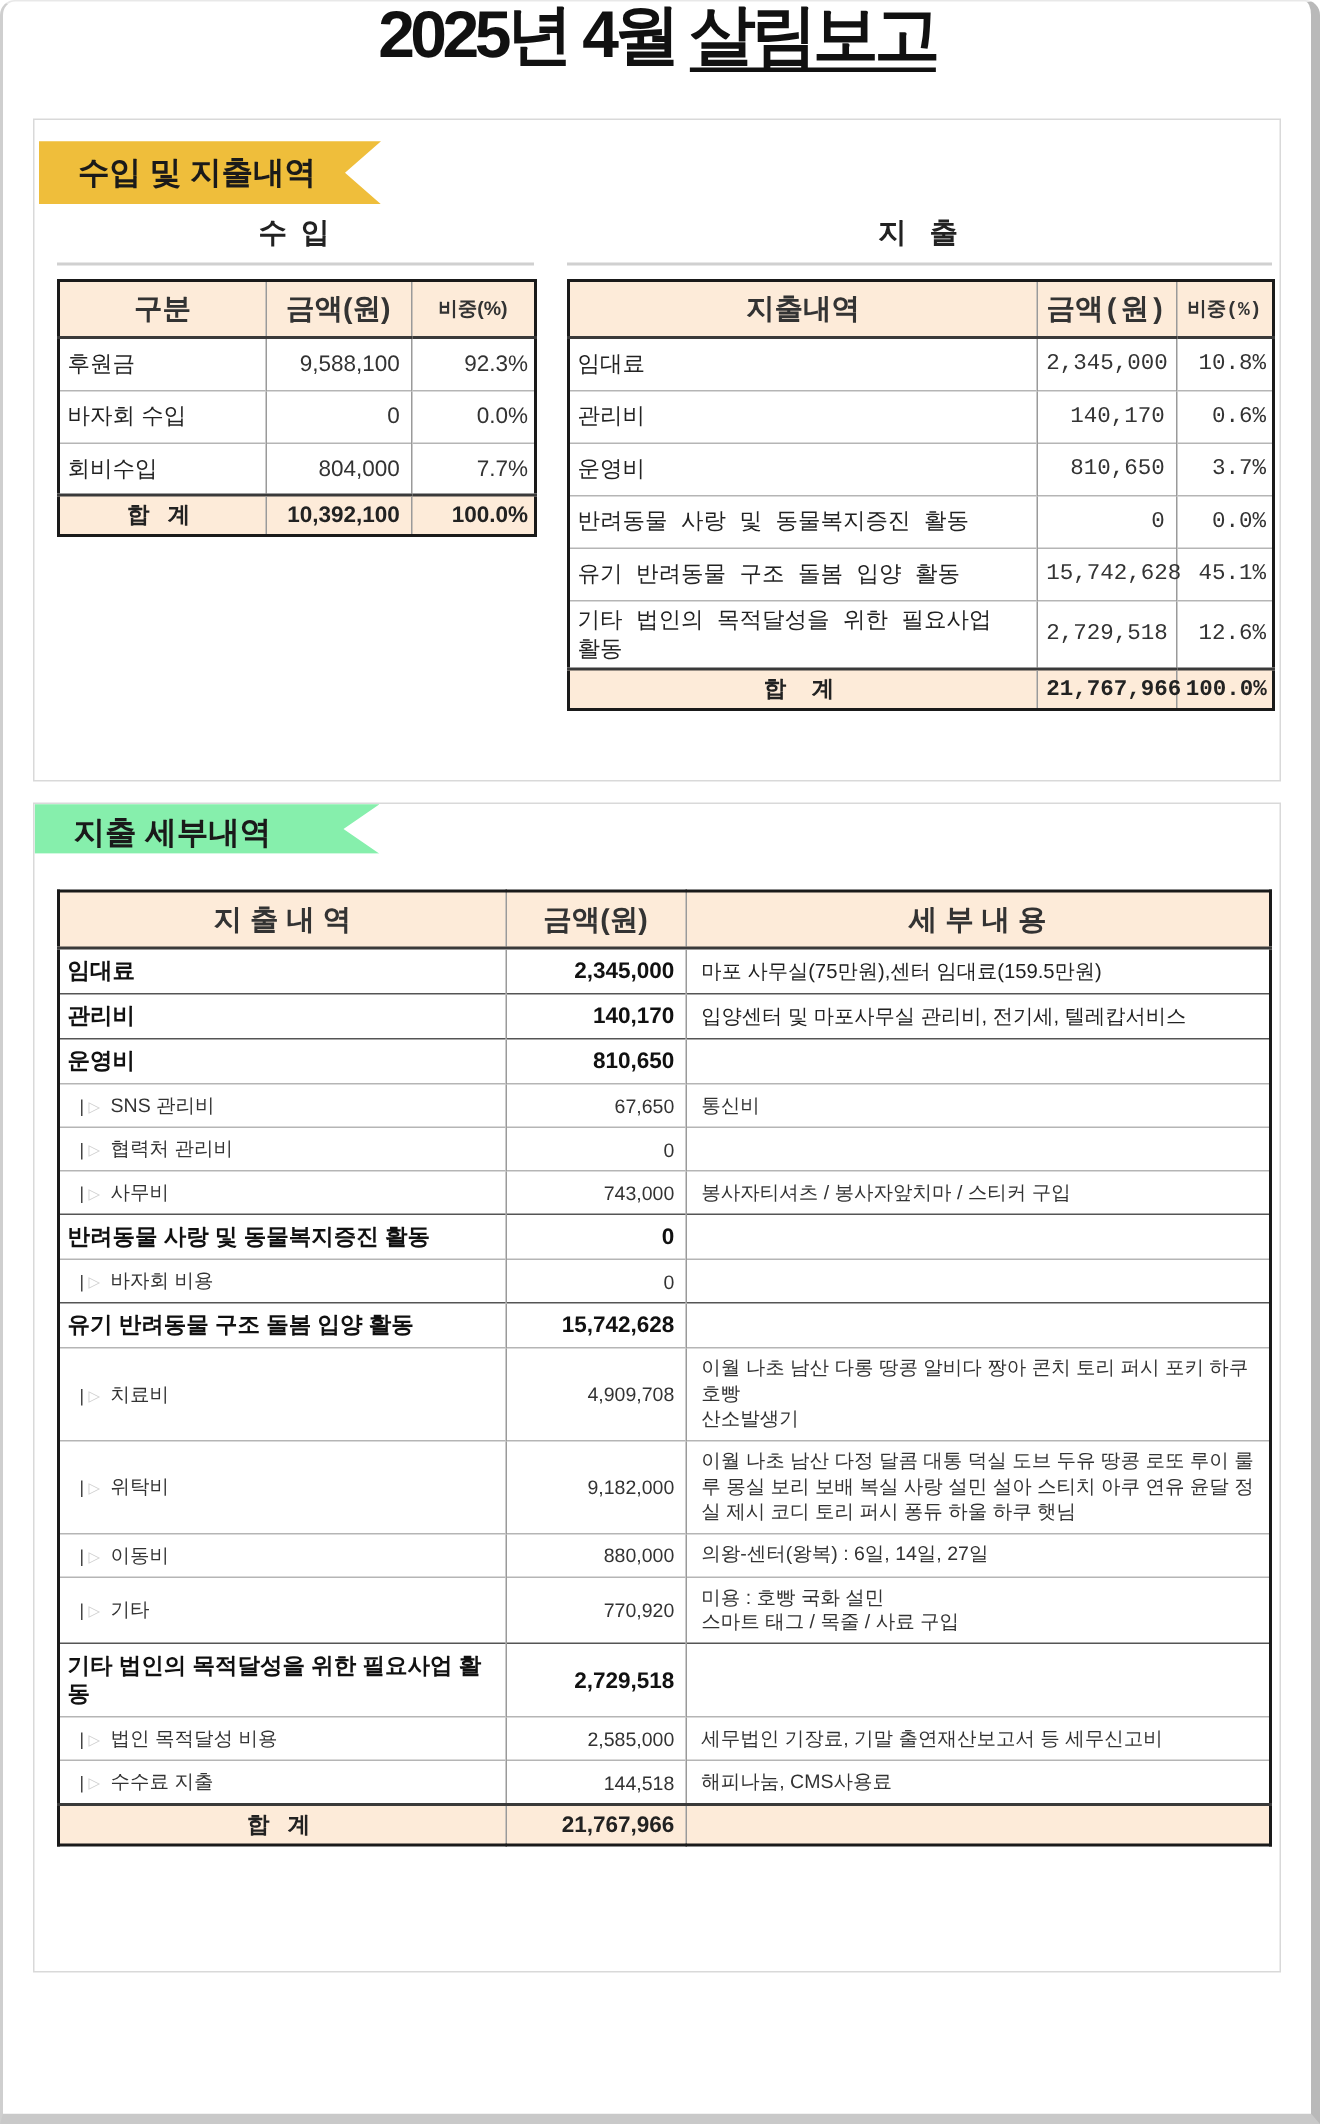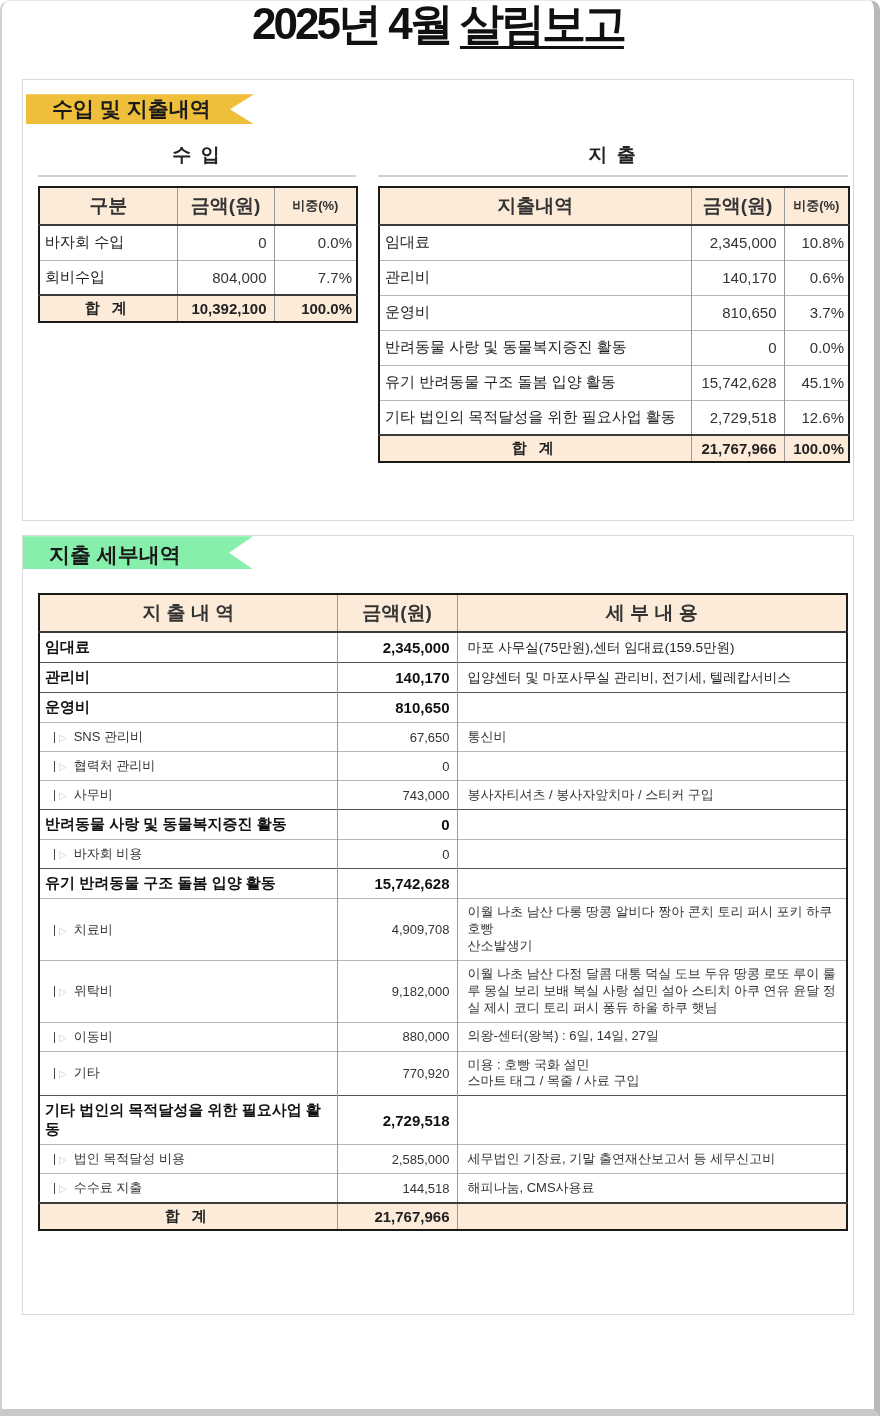--- a/index.html
+++ b/index.html
@@ -14,30 +14,30 @@
     text-align:center; font-size:44px; font-weight:bold;
     letter-spacing:-3px; color:#111; line-height:1.05;
   }
   .title .emph{ text-decoration:underline; text-decoration-thickness:3px; text-underline-offset:7px; }
 
   .box{ border:1px solid #d9d9d9; margin:0 20px 0 20px; position:relative; background:#fff; }
   .box1{ margin-top:32px; height:442px; }
   .box2{ margin-top:14px; height:780px; }
 
   .ribbon{
-    position:absolute; height:30px; display:flex; align-items:center;
+    position:absolute; height:42px; display:flex; align-items:center;
     padding-left:26px; font-size:21px; font-weight:bold; color:#1a1a1a;
     clip-path:polygon(0 0,100% 0,calc(100% - 24px) 50%,100% 100%,0 100%);
   }
   .ribbon-yellow{ top:14px; left:3px; width:228px; background:#efbe3b; }
   .ribbon-gray{ top:0; left:0; width:230px; height:33px; background:#86efac;align-items:flex-end; }
 
   .two-col{ display:flex; padding:62px 15px 0 15px; gap:22px; }
   .col-income{ width:318px; }
-  .col-expense{ width:470px; }
+  .col-expense{ width:470px;font-family:Liberation Mono, monospace; }
   .subhead{
     text-align:center; font-size:19px; font-weight:bold; color:#222;
     padding-bottom:7px; border-bottom:2px solid #d0d0d0; margin-bottom:9px;
     letter-spacing:2px;
   }
 
   table.tbl{ border-collapse:collapse; width:100%; border:2px solid #1a1a1a; table-layout:fixed; }
   .tbl th{
     background:#fdebd9; font-weight:bold; font-size:19px; color:#333;
     text-align:center; height:38px; border-bottom:2px solid #3a3a3a;
@@ -91,20 +91,25 @@
               <col style="width:83px">
             </colgroup>
           <thead>
             <tr>
               <th>구분</th>
               <th>금액(원)</th>
               <th class="small">비중(%)</th>
             </tr>
           </thead>
           <tbody>
+            <tr>
+              <td class="lbl">후원금</td>
+              <td class="amt">9,588,100</td>
+              <td class="pct">92.3%</td>
+            </tr>
             <tr>
               <td class="lbl">바자회 수입</td>
               <td class="amt">0</td>
               <td class="pct">0.0%</td>
             </tr>
             <tr>
               <td class="lbl">회비수입</td>
               <td class="amt">804,000</td>
               <td class="pct">7.7%</td>
             </tr>

